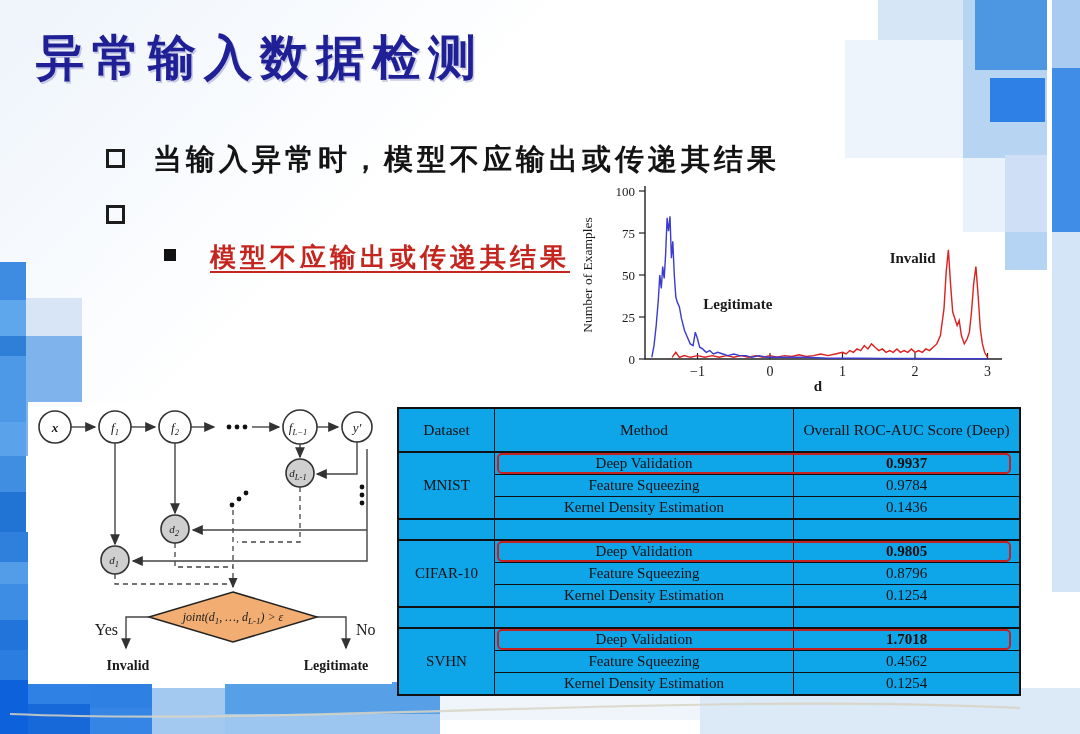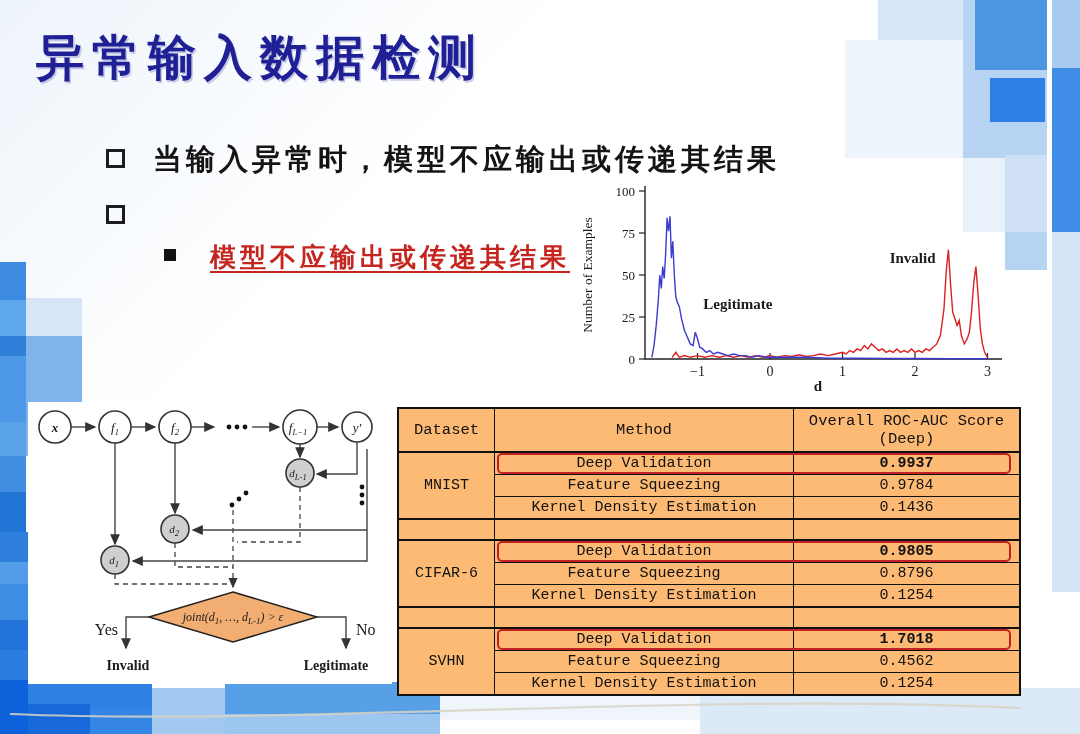--- a/index.html
+++ b/index.html
@@ -29,21 +29,21 @@
   }
 
   
   svg text{font-family:"Liberation Serif",serif;fill:#1a1a1a;}
   #diagram-svg text{font-style:italic;}
   #diagram-svg text.upright{font-style:normal;}
 
   
   .results-table{
     border-collapse:collapse;table-layout:fixed;width:618px;
-    font-family:Liberation Mono, monospace;color:#111;background:#fdba74;
+    font-family:Liberation Serif, serif;color:#111;background:#0ea5e9;
     border:2px solid #111;
   }
   .results-table th,.results-table td{border:1px solid #111;text-align:center;padding:0;overflow:visible;}
   .results-table th{height:42px;font-weight:400;font-size:15.5px;border-bottom:2px solid #111;}
   .results-table td{height:21px;font-size:15px;}
   .c-ds{width:95px;}
   .c-me{width:298px;border-radius:7px;}
   .c-sc{width:225px;}
   .ds-cell{font-size:15.5px;}
   .gap-row td{height:19px;border-top:2px solid #111;border-bottom:2px solid #111;}
@@ -248,21 +248,21 @@
       <tr>
         <td class="c-me">Kernel Density Estimation</td>
         <td class="c-sc">0.1436</td>
       </tr>
       <tr class="gap-row">
         <td class="c-ds"></td>
         <td class="c-me"></td>
         <td class="c-sc"></td>
       </tr>
       <tr>
-        <td rowspan="3" class="c-ds ds-cell">CIFAR-6</td>
+        <td rowspan="3" class="c-ds ds-cell">CIFAR-10</td>
         <td class="c-me hl-host">Deep Validation<div class="hl-box" style="border-color: rgb(196, 34, 34);"></div></td>
         <td class="c-sc bold">0.9805</td>
       </tr>
       <tr>
         <td class="c-me">Feature Squeezing</td>
         <td class="c-sc">0.8796</td>
       </tr>
       <tr>
         <td class="c-me">Kernel Density Estimation</td>
         <td class="c-sc">0.1254</td>

